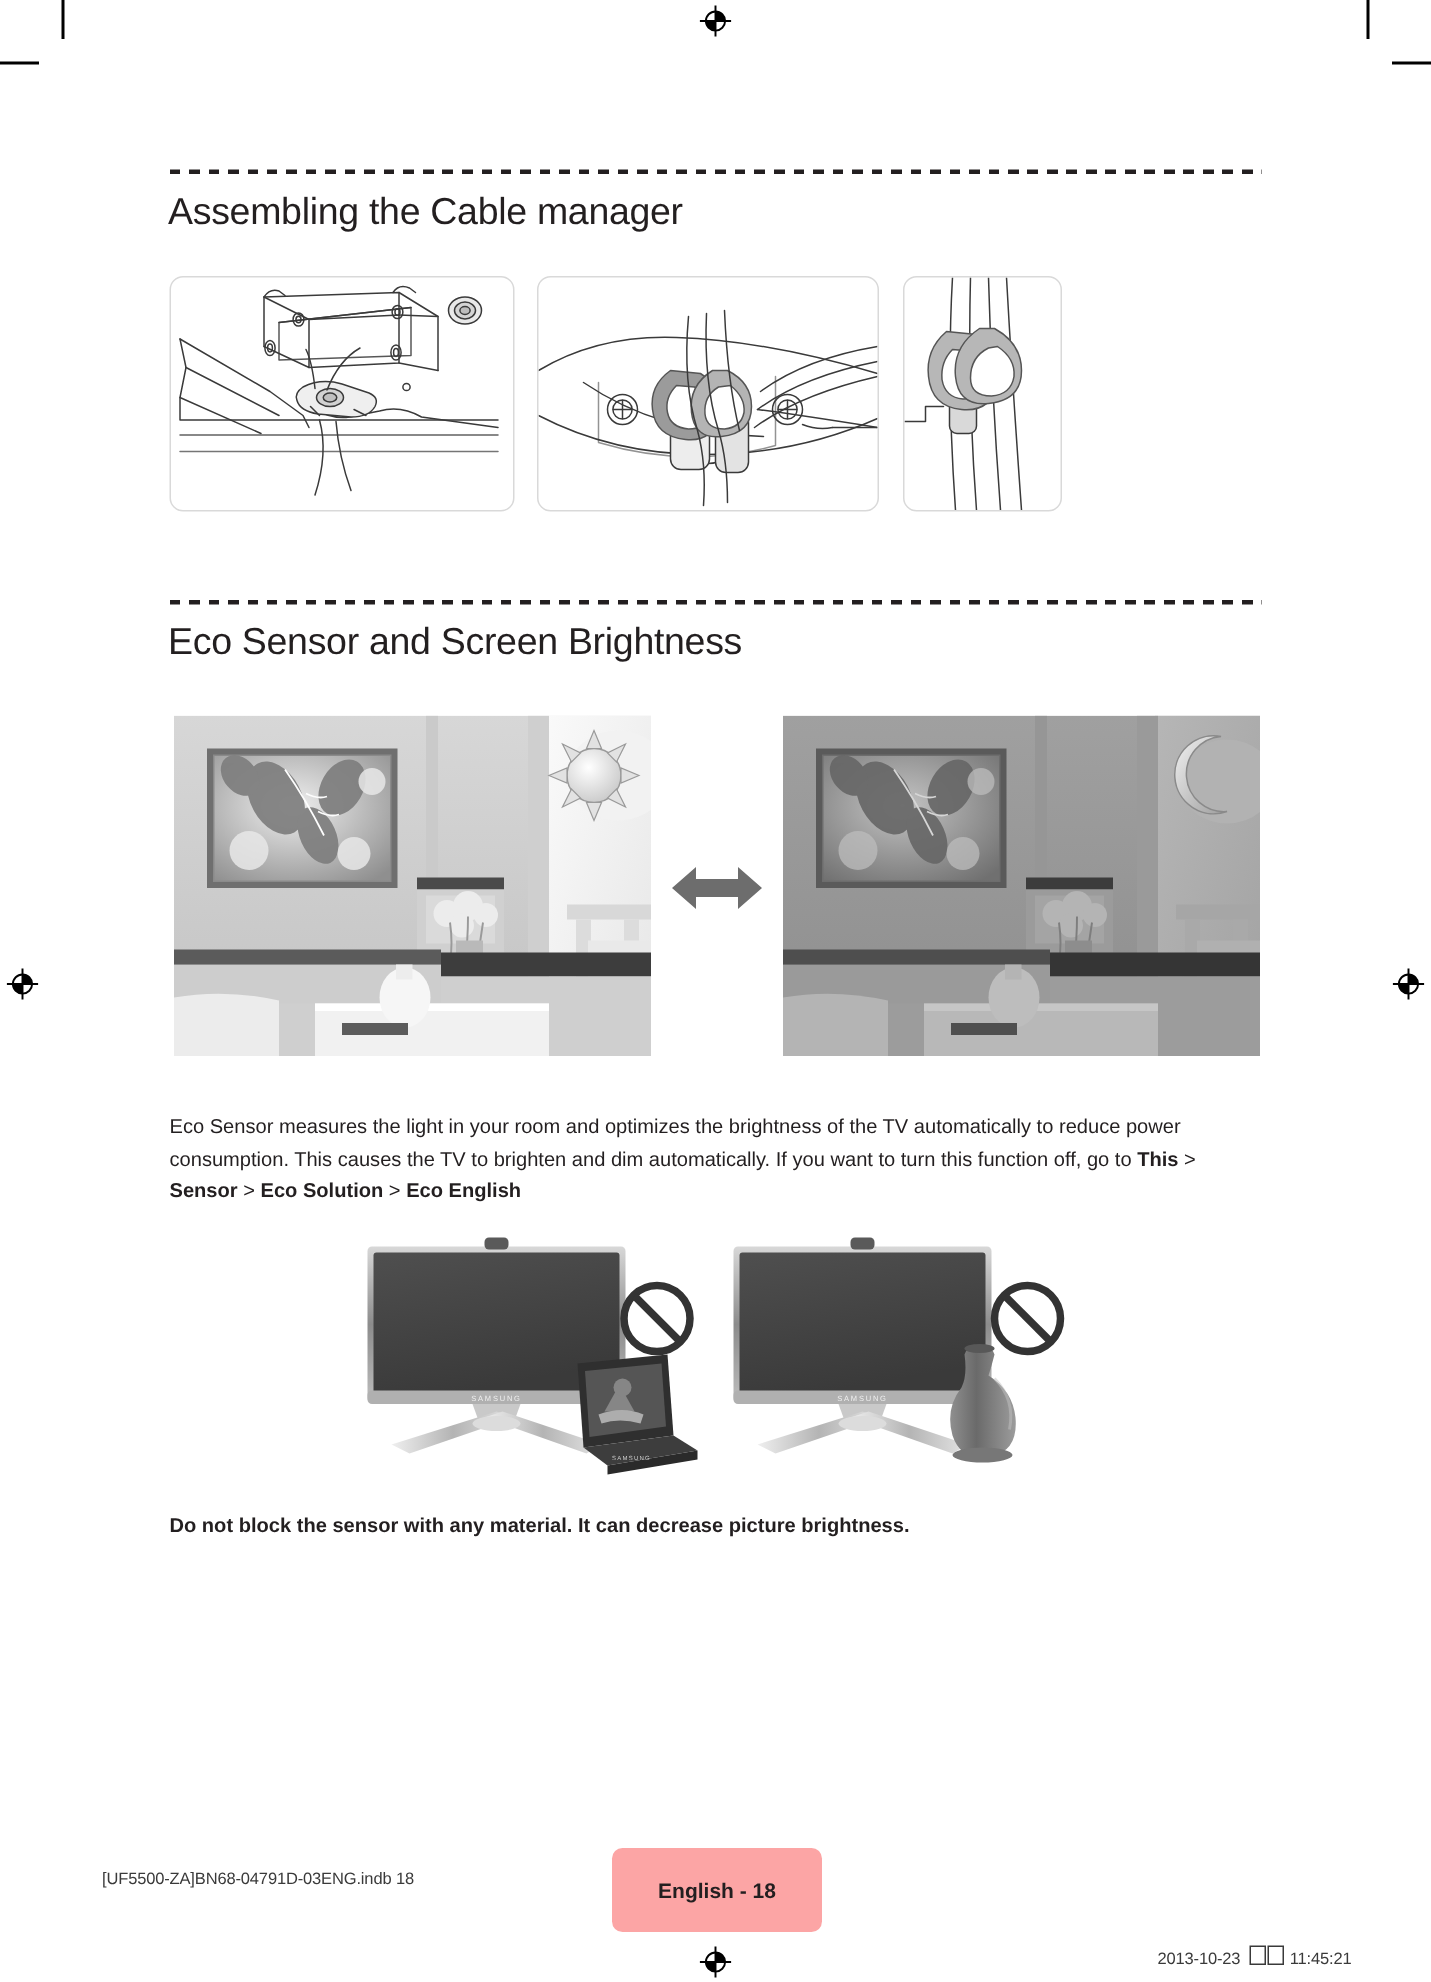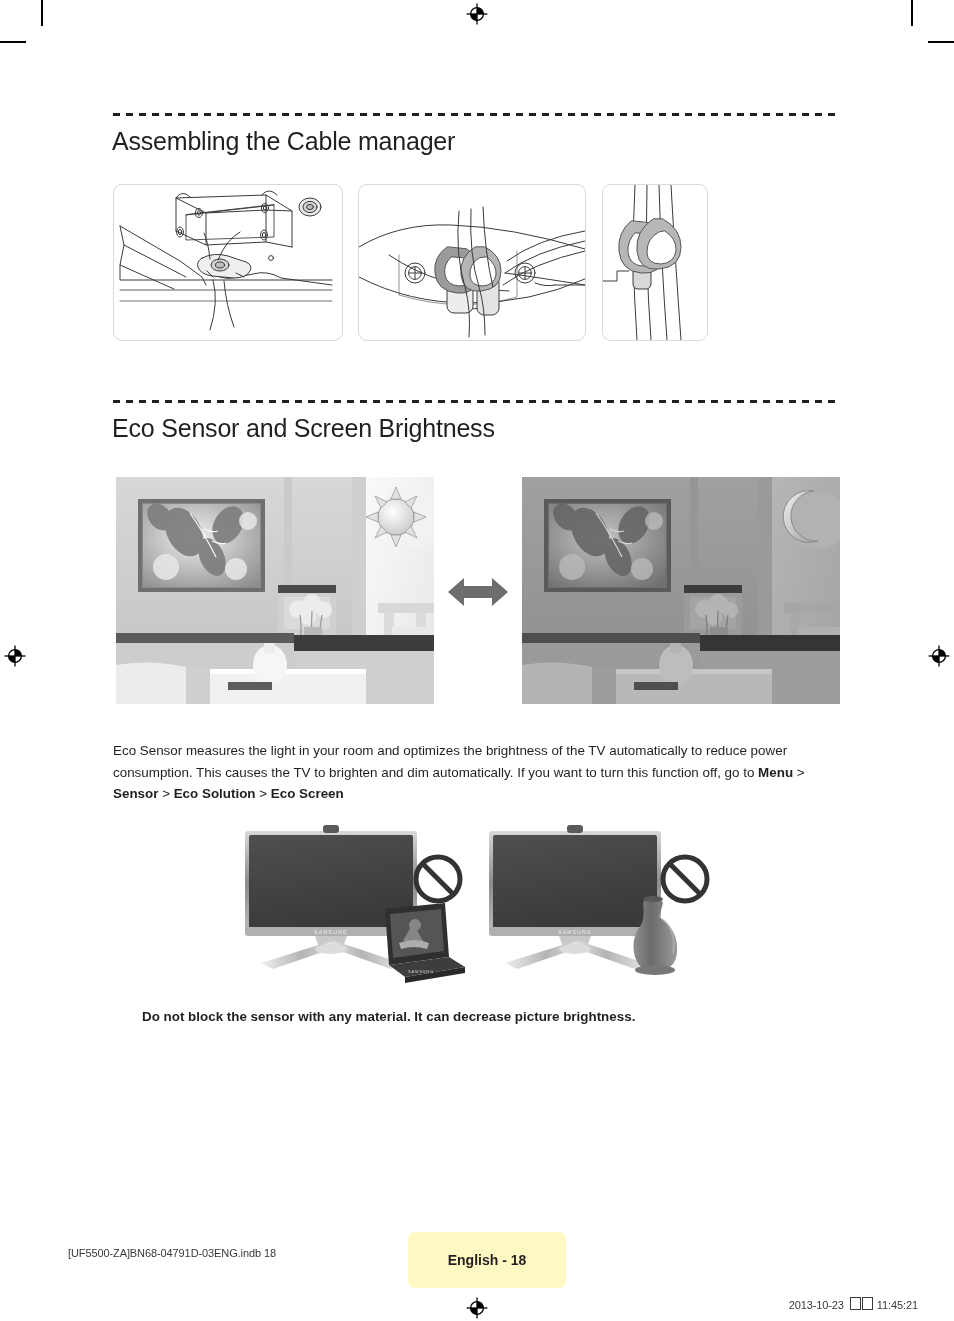--- a/index.html
+++ b/index.html
@@ -37,41 +37,41 @@
   .arrow{ position:absolute; }
 
   
   .bodytext{
     position:absolute; left:113px; width:730px;
     font-size:13.4px; line-height:21.5px; color:#231f20;
   }
   .bodytext b{ font-weight:700; }
   .note{
     position:absolute; left:113px; width:730px;
-    font-size:13.4px; line-height:20px; font-weight:700; color:#231f20;margin-left:29px;
+    font-size:13.4px; line-height:20px; font-weight:700; color:#231f20;
   }
 
   
   .tvshot{ position:absolute; }
   .tvshot svg{ display:block; }
 
   
   .pagetab{
-    position:absolute; left:408px; top:1232px; width:158px; height:56px;
-    background:#fef9c3; border-radius:7px;
+    position:absolute; left:408px; top:1232px; width:140px; height:56px;
+    background:#fca5a5; border-radius:7px;
     display:flex; align-items:center; justify-content:center;
   }
   .pagetab span{ font-size:14px; font-weight:700; color:#231f20; }
 
   .footleft{
     position:absolute; left:52px; top:1247px;
     font-size:11px; color:#3a3a3a; letter-spacing:-0.1px; white-space:nowrap;padding-left:16px;
   }
   .footright{
-    position:absolute; right:36px; top:1297px;
+    position:absolute; right:53px; top:1297px;
     font-size:11px; color:#3a3a3a; letter-spacing:-0.1px; white-space:nowrap;
     text-align:right;
   }
   .tofu{
     display:inline-block; width:9px; height:11px;
     border:1px solid #3a3a3a; margin:0 1px -1px 0; vertical-align:baseline;
   }
 </style>
 </head>
 <body>
@@ -415,21 +415,21 @@
     <rect x="148" y="166" width="11" height="10" fill="#b4b4b4"></rect>
     <rect x="112" y="205" width="44" height="8" fill="#4f4f4f"></rect>
 
     <g>
       <path d="M292 14 a26 26 0 1 0 4 50 a21 21 0 1 1 -4 -50 Z" fill="url(#moonG)" stroke="#8a8a8a" stroke-width="1"></path>
     </g>
   </svg>
 </div>
 
 <p class="bodytext" style="top:727px;">
-  <span>Eco Sensor measures the light in your room and optimizes the brightness of the TV automatically to reduce power consumption. This causes the TV to brighten and dim automatically. If you want to turn this function off, go to </span><b>Menu</b><span> &gt; </span><b>Sensor</b><span> &gt; </span><b>Eco Solution</b><span> &gt; </span><b>Eco Screen</b>
+  <span>Eco Sensor measures the light in your room and optimizes the brightness of the TV automatically to reduce power consumption. This causes the TV to brighten and dim automatically. If you want to turn this function off, go to </span><b>This</b><span> &gt; </span><b>Sensor</b><span> &gt; </span><b>Eco Solution</b><span> &gt; </span><b>Eco English</b>
 </p>
 
 <div class="tvshot" style="left:243px; top:823px; width:232px; height:165px;">
   <svg width="232" height="165" viewBox="0 0 232 165">
     <defs>
       <linearGradient id="scr1" x1="0" y1="0" x2="0.3" y2="1">
         <stop offset="0" stop-color="#4f4f4f"></stop>
           <stop offset="1" stop-color="#3a3a3a"></stop>
       </linearGradient>
       <linearGradient id="bez1" x1="0" y1="0" x2="0" y2="1">

